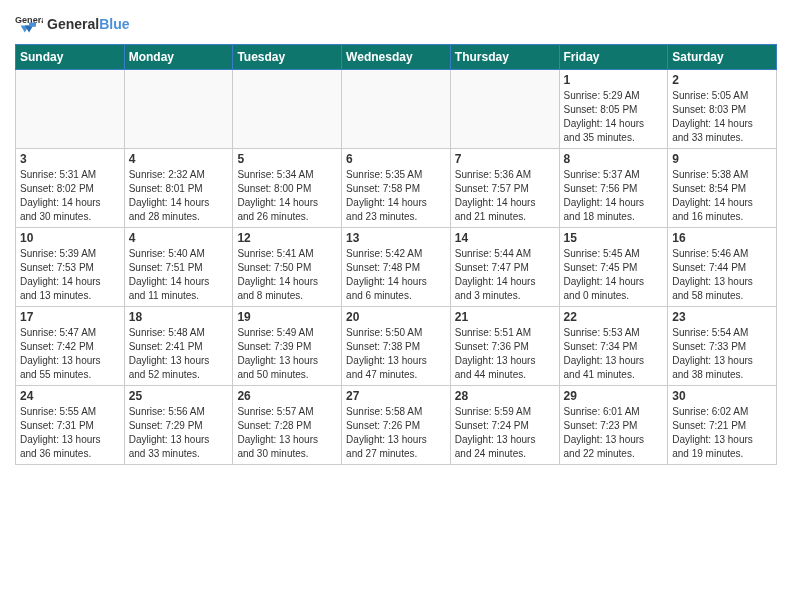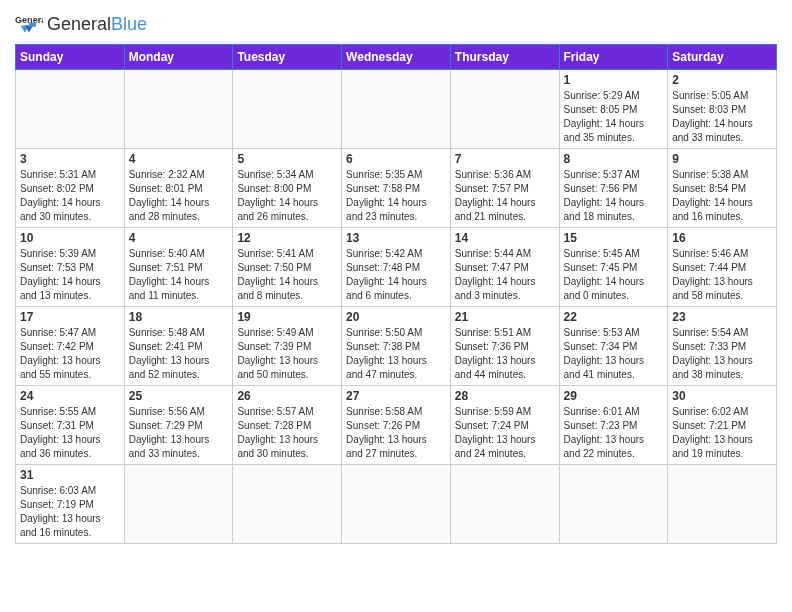--- a/index.html
+++ b/index.html
@@ -37,21 +37,21 @@
     .subtitle {
       font-size: 14px;
       color: #333;
     }
     .calendar {
       width: 100%;
       border-collapse: collapse;
       border: 1px solid #ccc;
     }
     .calendar th {
-      background-color: #6d28d9;
+      background-color: #0f766e;
       color: #fff;
       font-size: 12px;
       font-weight: bold;
       padding: 5px 4px;
       text-align: left;
       border: 1px solid #3a7bc8;
     }
     .calendar td {
       border: 1px solid #ccc;
       vertical-align: top;
@@ -84,21 +84,21 @@
 
 <div class="header-area">
   <div class="logo">
     <svg class="logo-icon" viewBox="0 0 40 40">
       <text x="0" y="18" font-size="13" font-weight="bold" fill="#333">General</text>
       <polygon points="8,22 20,22 14,32" fill="#4a90d9"></polygon>
       <polygon points="14,22 26,22 20,32" fill="#2a6ab0"></polygon>
       <rect x="20" y="18" width="10" height="6" fill="#4a90d9" rx="1"></rect>
     </svg>
     <div>
-      <div style="font-size:18px;font-weight:normal;color:#333;line-height:1;">
+      <div style="font-size:14px;font-weight:bold;color:#333;line-height:1;">
         <span style="color:#333;">General</span><span style="color:#4a90d9;">Blue</span>
       </div>
     </div>
   </div>
   <div class="title-area">
     <div class="main-title"></div>
     <div class="subtitle"></div>
   </div>
 </div>
 
@@ -303,28 +303,14 @@
 Sunset: 7:23 PM
 Daylight: 13 hours and 22 minutes.</div>
         </td>
         <td>
           <span class="day-number">30</span>
           <div class="day-info">Sunrise: 6:02 AM
 Sunset: 7:21 PM
 Daylight: 13 hours and 19 minutes.</div>
         </td>
       </tr>
-      <tr class="last-row">
-        <td>
-          <span class="day-number">31</span>
-          <div class="day-info">Sunrise: 6:03 AM
-Sunset: 7:19 PM
-Daylight: 13 hours and 16 minutes.</div>
-        </td>
-        <td class="empty-cell"></td>
-        <td class="empty-cell"></td>
-        <td class="empty-cell"></td>
-        <td class="empty-cell"></td>
-        <td class="empty-cell"></td>
-        <td class="empty-cell"></td>
-      </tr>
     </tbody>
 </table>
 
 </body></html>

